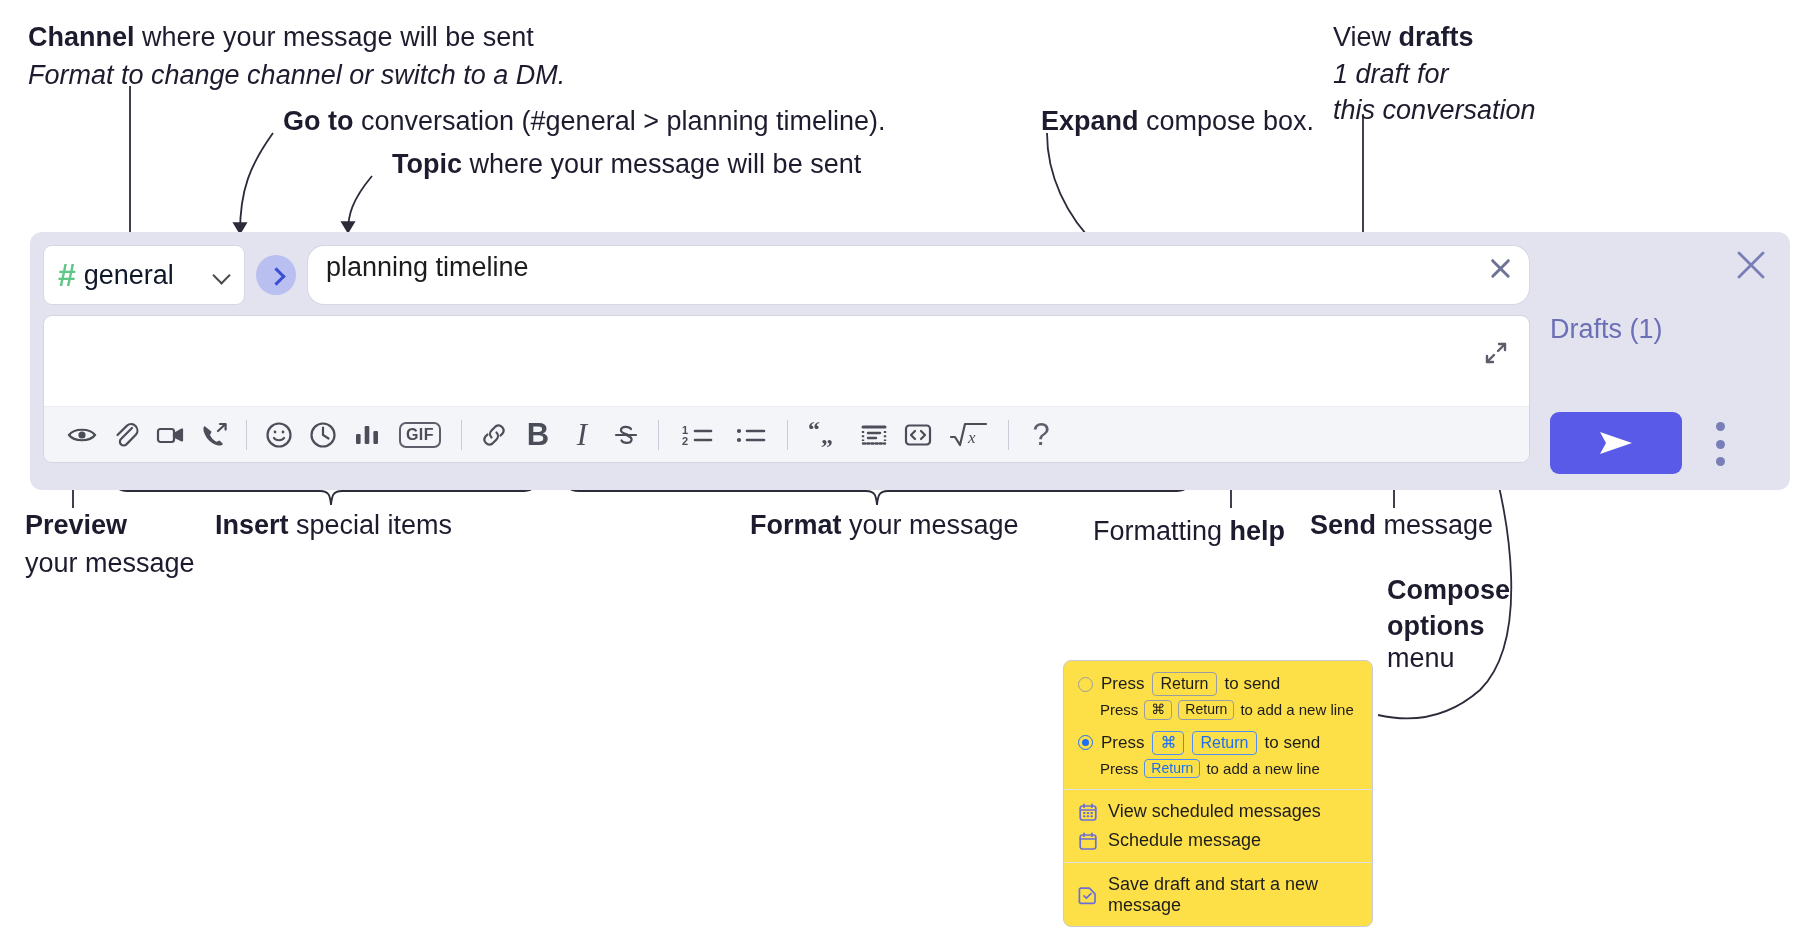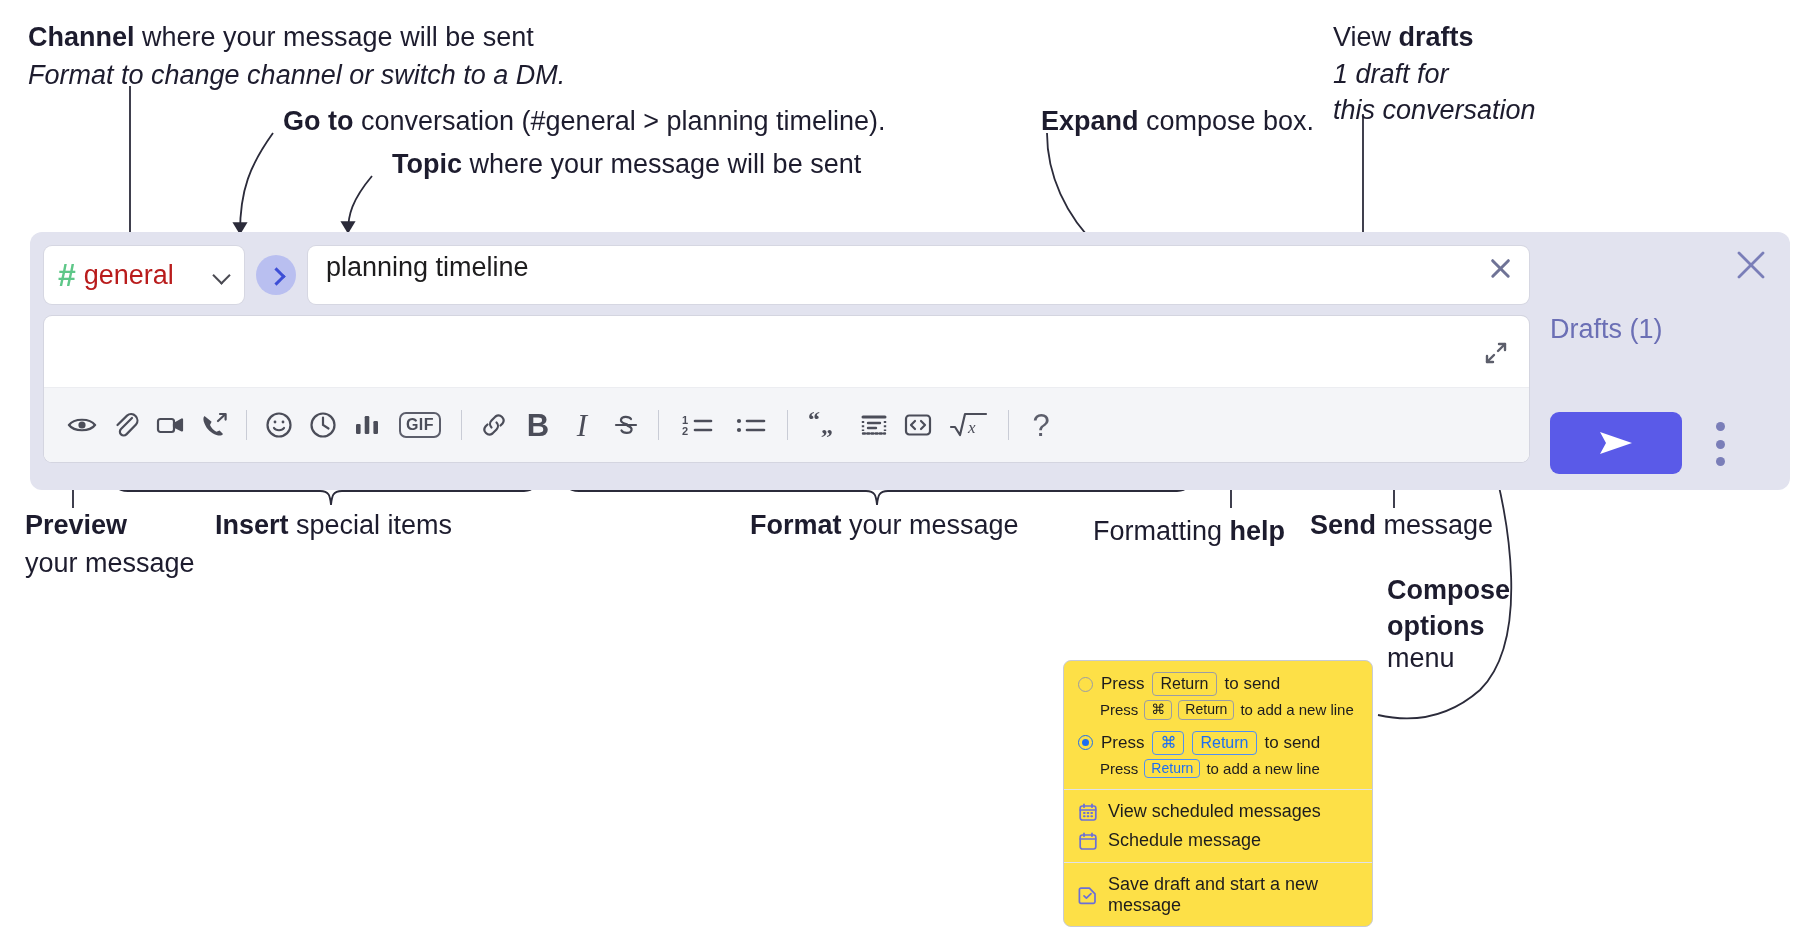--- a/index.html
+++ b/index.html
@@ -32,40 +32,40 @@
     position:absolute;left:14px;top:14px;width:1485px;height:230px;
   }
   .field-row{display:flex;align-items:center;gap:12px;}
   #channel-select{
     width:200px;height:58px;background:#fff;border-radius:8px;
     display:flex;align-items:center;padding:0 14px;box-sizing:border-box;
     gap:8px;
     box-shadow:0 0 0 1px rgba(29,28,29,.06);
   }
   #channel-hash{color:#5ec788;font-size:32px;font-weight:700;line-height:1;}
-  #channel-name{font-size:27px;color:#b91c1c;flex:1;}
+  #channel-name{font-size:27px;color:#0f172a;flex:1;}
   .chev{width:16px;height:16px;position:relative;}
   .chev::after{
     content:"";position:absolute;left:1px;top:2px;width:11px;height:11px;
     border-right:2.4px solid #4a4a52;border-bottom:2.4px solid #4a4a52;
     transform:rotate(45deg);
   }
   #goto-button{
     width:40px;height:40px;border-radius:50%;
     background:#b9bff0;display:flex;align-items:center;justify-content:center;
     flex:none;
   }
   #goto-button .gchev{width:14px;height:14px;position:relative;}
   #goto-button .gchev::after{
     content:"";position:absolute;left:1px;top:2px;width:10px;height:10px;
     border-right:3px solid #3d4ed6;border-top:3px solid #3d4ed6;
     transform:rotate(45deg);
   }
   #topic-field{
-    flex:1;height:58px;background:#fff;border-radius:8px;
+    flex:1;height:58px;background:#fff;border-radius:16px;
     display:flex;align-items:center;padding:0 14px 15px 18px;box-sizing:border-box;
     box-shadow:0 0 0 1px rgba(29,28,29,.06);
   }
   #topic-value{font-size:27px;color:#1d1c1d;flex:1;}
   .xicon{width:30px;height:30px;position:relative;flex:none;}
   .xicon::before,.xicon::after{
     content:"";position:absolute;left:3px;top:14px;width:25px;height:2.8px;
     background:#6f7396;border-radius:2px;
   }
   .xicon::before{transform:rotate(45deg);}
@@ -75,21 +75,21 @@
     margin-top:12px;background:#fff;border-radius:8px;height:146px;
     position:relative;box-shadow:0 0 0 1px rgba(29,28,29,.07);
     box-sizing:border-box;
   }
   #msg-placeholder{
     position:absolute;left:22px;top:22px;font-size:27px;color:#8b8d98;
   }
   #expand-icon{position:absolute;right:18px;top:22px;width:30px;height:30px;}
 
   #toolbar{
-    position:absolute;left:0;right:0;bottom:0;height:75px;
+    position:absolute;left:0;right:0;bottom:0;height:56px;
     background:#f4f5f8;border-radius:0 0 8px 8px;
     display:flex;align-items:center;padding:0 16px;box-sizing:border-box;
     border-top:1px solid #ecedf1;
   }
   .tb-item{
     width:44px;height:44px;display:flex;align-items:center;justify-content:center;
     flex:none;color:#5c5e6b;
   }
   .tb-sep{width:1px;height:30px;background:#c9ccd6;margin:0 10px;flex:none;}
   .gifbox{

